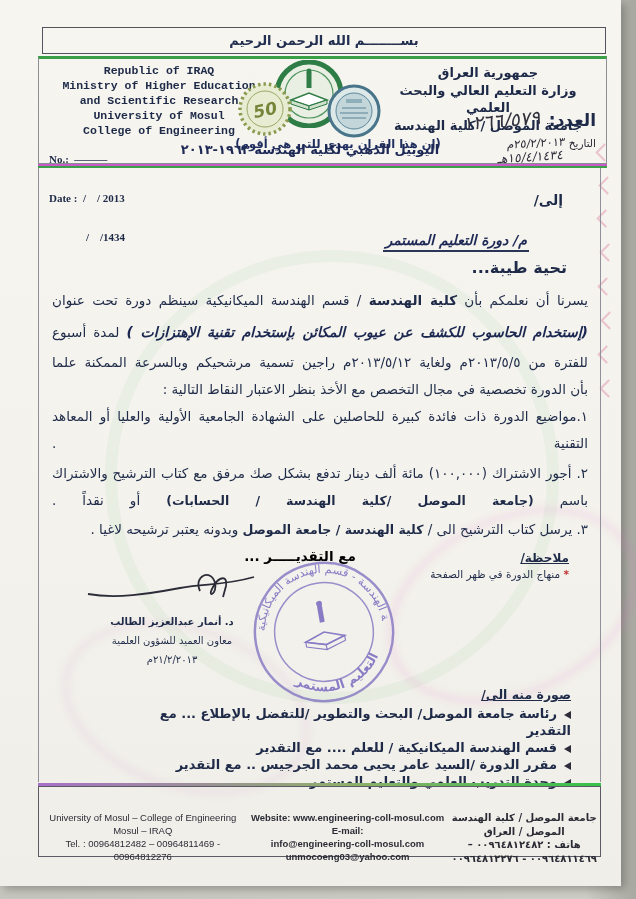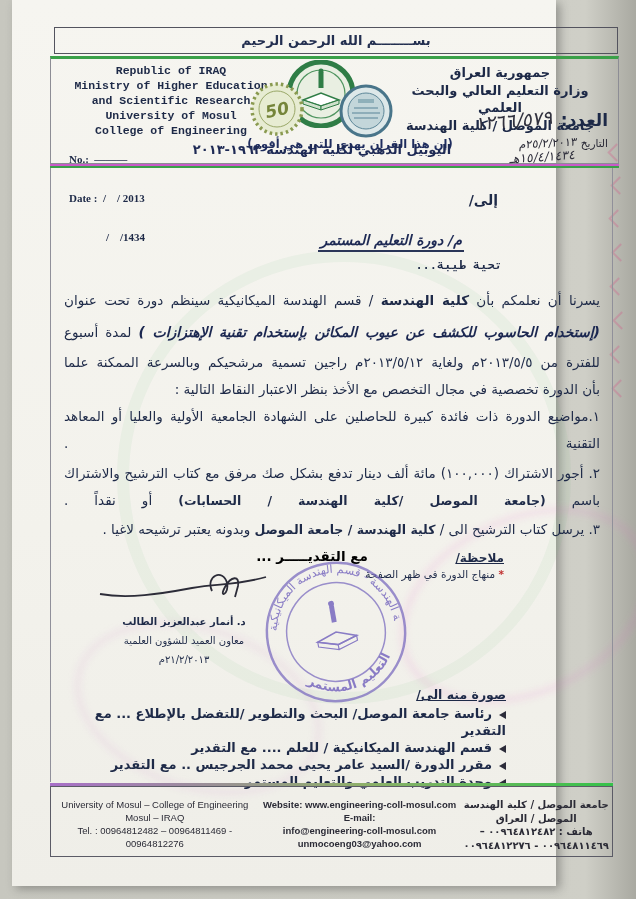--- a/index.html
+++ b/index.html
@@ -2,21 +2,21 @@
 <html lang="ar"><head>
 <meta charset="utf-8">
 <style>
   html,body{margin:0;padding:0;}
   body{
     width:636px;height:899px;overflow:hidden;position:relative;
     background:linear-gradient(90deg,#c7c7bf 0%,#cfcfc7 92%,#a9a9a1 100%);
     font-family:"DejaVu Sans",sans-serif;
   }
   .page{
-    position:absolute;left:12px;top:0;width:544px;height:886px;
+    position:absolute;left:0;top:0;width:621px;height:886px;
     background:linear-gradient(180deg,#f6f5f0 0%,#f3f2ec 60%,#efeee8 100%);
     box-shadow:4px 3px 9px rgba(40,40,40,.35);
   }
   .navy{color:#1e2a48;}
   
   .bismillah{
     position:absolute;left:42px;top:27px;width:564px;height:27px;box-sizing:border-box;
     border:1px solid #53535e;text-align:center;line-height:25px;
     font-size:13px;font-weight:bold;color:#232f50;direction:rtl;
   }
@@ -25,21 +25,21 @@
     border:1px solid #8d8d95;border-top:3px solid #3aa048;
   }
   .en-block{
     position:absolute;left:6px;top:4px;width:228px;text-align:center;
     font-family:Liberation Mono, monospace;font-weight:bold;font-size:11.5px;
     line-height:15px;color:#1d2947;
   }
   .nodate{
     position:absolute;left:10px;top:68px;width:180px;text-align:left;
     font-family:"Liberation Serif",serif;font-weight:bold;font-size:11px;
-    line-height:13px;color:#1d2947;white-space:pre;margin-left:8px;
+    line-height:13px;color:#1d2947;white-space:pre;
   }
   .nodate .indent{padding-left:37px;}
   .logo{position:absolute;}
   .verse{
     position:absolute;left:168px;top:78px;width:262px;text-align:center;
     font-size:11.5px;font-weight:bold;color:#1e2c5e;direction:rtl;
   }
   .ar-block{
     position:absolute;right:8px;top:5px;width:220px;text-align:center;direction:rtl;
     font-size:13px;font-weight:bold;line-height:17.5px;color:#1d2947;
@@ -71,21 +71,21 @@
   .body-box{
     position:absolute;left:38px;top:168px;width:563px;height:614px;box-sizing:border-box;
     border-left:1px solid #90909a;border-right:1px solid #90909a;
   }
   
   .to-line{position:absolute;right:58px;top:192px;font-size:14px;font-weight:bold;direction:rtl;}
   .subject{
     position:absolute;right:92px;top:232px;font-size:14px;font-weight:bold;direction:rtl;
     color:#1e2a55;border-bottom:2px solid #2a3558;padding:0 2px 2px 2px;font-style:italic;
   }
-  .greeting{position:absolute;right:54px;top:258px;font-size:12px;font-weight:bold;direction:rtl;font-family:Liberation Mono, monospace;}
+  .greeting{position:absolute;right:54px;top:258px;font-size:16px;font-weight:bold;direction:rtl;}
   .paras{
     position:absolute;left:52px;top:287px;width:536px;direction:rtl;
     font-size:13.5px;color:#1e2a48;line-height:27px;
   }
   .jline{text-align:justify;text-align-last:justify;}
   .rline{text-align:right;}
   .bold{font-weight:bold;}
   .course{font-weight:bold;font-style:italic;font-size:14px;color:#1b2750;}
   .fancy{font-weight:bold;font-size:12.5px;letter-spacing:.5px;}
   .mt1{margin-top:5px;}.mt2{margin-top:3px;}.mt3{margin-top:2px;}
@@ -104,21 +104,21 @@
   .cc-label{font-size:12.5px;font-weight:bold;text-decoration:underline;margin-bottom:3px;}
   .cc-item{font-size:13px;line-height:17px;font-weight:bold;}
   .cc-bullet{display:inline-block;width:0;height:0;margin-left:7px;
     border-top:4px solid transparent;border-bottom:4px solid transparent;
     border-right:7px solid #2c2c3a;vertical-align:middle;}
   
   .sep2{position:absolute;left:38px;top:783px;width:563px;height:3px;
     background:linear-gradient(90deg,#a86fc8 0%,#8faf6a 55%,#35c24a 100%);}
   .footer-box{
     position:absolute;left:38px;top:786px;width:563px;height:71px;box-sizing:border-box;
-    border:1px solid #5b5b66;display:flex;align-items:flex-start;padding-top:11px;
+    border:1px solid #5b5b66;display:flex;align-items:flex-start;padding-top:24px;
   }
   .f-col{text-align:center;line-height:13px;color:#2b2b36;}
   .f-en{width:37%;font-family:"Liberation Sans",sans-serif;font-size:9.5px;}
   .f-web{width:36%;font-family:"Liberation Sans",sans-serif;font-size:9.5px;font-weight:bold;}
   .f-ar{width:27%;direction:rtl;font-size:10px;font-weight:bold;line-height:13.5px;}
   
   .ghost{position:absolute;pointer-events:none;}
   .g-ring{border-radius:50%;}
   .chev{width:11px;height:11px;border-left:2px solid rgba(213,82,132,.30);
     border-bottom:2px solid rgba(213,82,132,.30);transform:rotate(45deg);}

